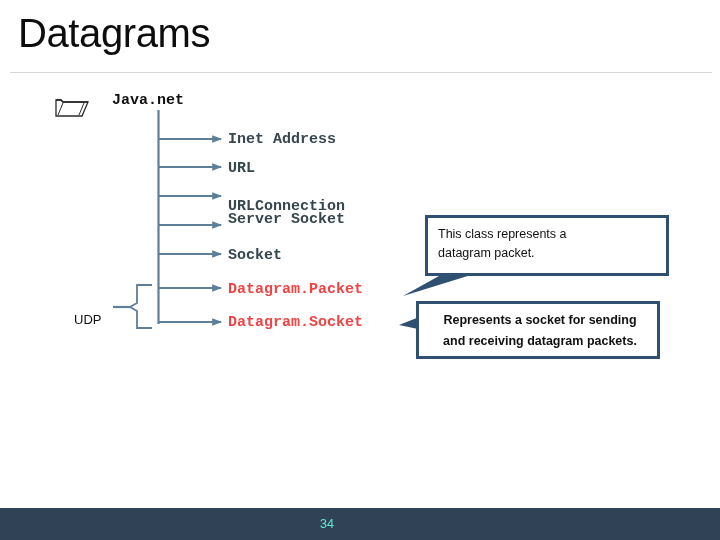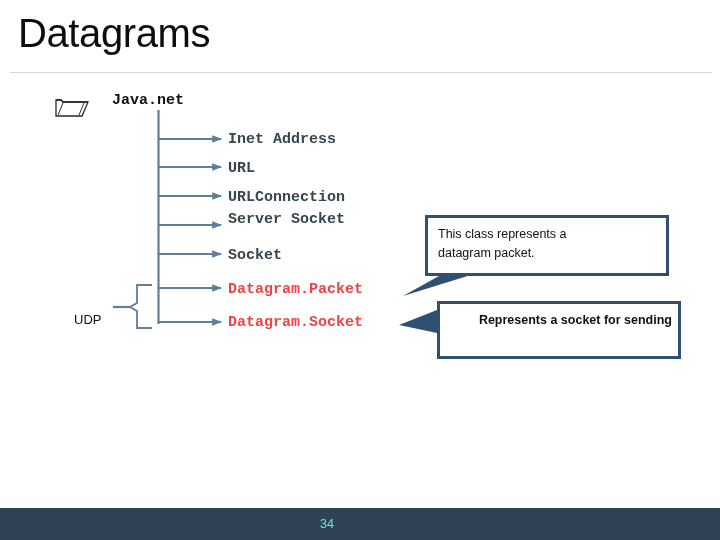--- a/index.html
+++ b/index.html
@@ -111,29 +111,29 @@
     top: 215px;
     width: 244px;
     height: 61px;
     padding: 7px 10px 0 10px;
     font-size: 12.5px;
     line-height: 19px;
     text-align: justify;
     text-align-last: left;
   }
   .callout-2 {
-    left: 437px;
+    left: 416px;
     top: 301px;
     width: 244px;
     height: 58px;
     padding: 6px 6px 0 10px;
     font-size: 12.5px;
     font-weight: 600;
     line-height: 21px;
-    text-align: right;
+    text-align: center;
   }
   .callout-1 span, .callout-2 span { display: block; }
 
   
   .footer {
     position: absolute;
     left: 0;
     top: 508px;
     width: 720px;
     height: 32px;
@@ -206,34 +206,35 @@
       <path d="M4 7 L9 7 L11 9 L36 9" fill="none" stroke="#2a2a2a" stroke-width="1.3"></path>
       <path d="M6 22 L11 10" fill="none" stroke="#2a2a2a" stroke-width="1"></path>
       <path d="M27 22 L32 10" fill="none" stroke="#2a2a2a" stroke-width="1"></path>
     </svg>
   </span>
 
   <div class="root-label">Java.net</div>
 
   <div class="node-label" style="top:131px;">Inet Address</div>
   <div class="node-label" style="top:160px;">URL</div>
-  <div class="node-label" style="top:189px;">URLConnection</div>
+  <div class="node-label" style="top:198px;">URLConnection</div>
   <div class="node-label" style="top:211px;">Server Socket</div>
   <div class="node-label" style="top:247px;">Socket</div>
   <div class="node-label emphasis" style="top:281px;">Datagram.Packet</div>
   <div class="node-label emphasis" style="top:314px;">Datagram.Socket</div>
 
   <div class="udp-label">UDP</div>
 
   <div class="callout callout-1">
     <span>This     class     represents     a</span>
     <span>datagram packet.</span>
   </div>
 
   <div class="callout callout-2">
     <span>Represents a socket for sending</span>
+    <span>and receiving datagram packets.</span>
   </div>
 
 </div>
 
 <div class="footer">
   <span class="footer-page">34</span>
 </div>
 
 </body></html>

